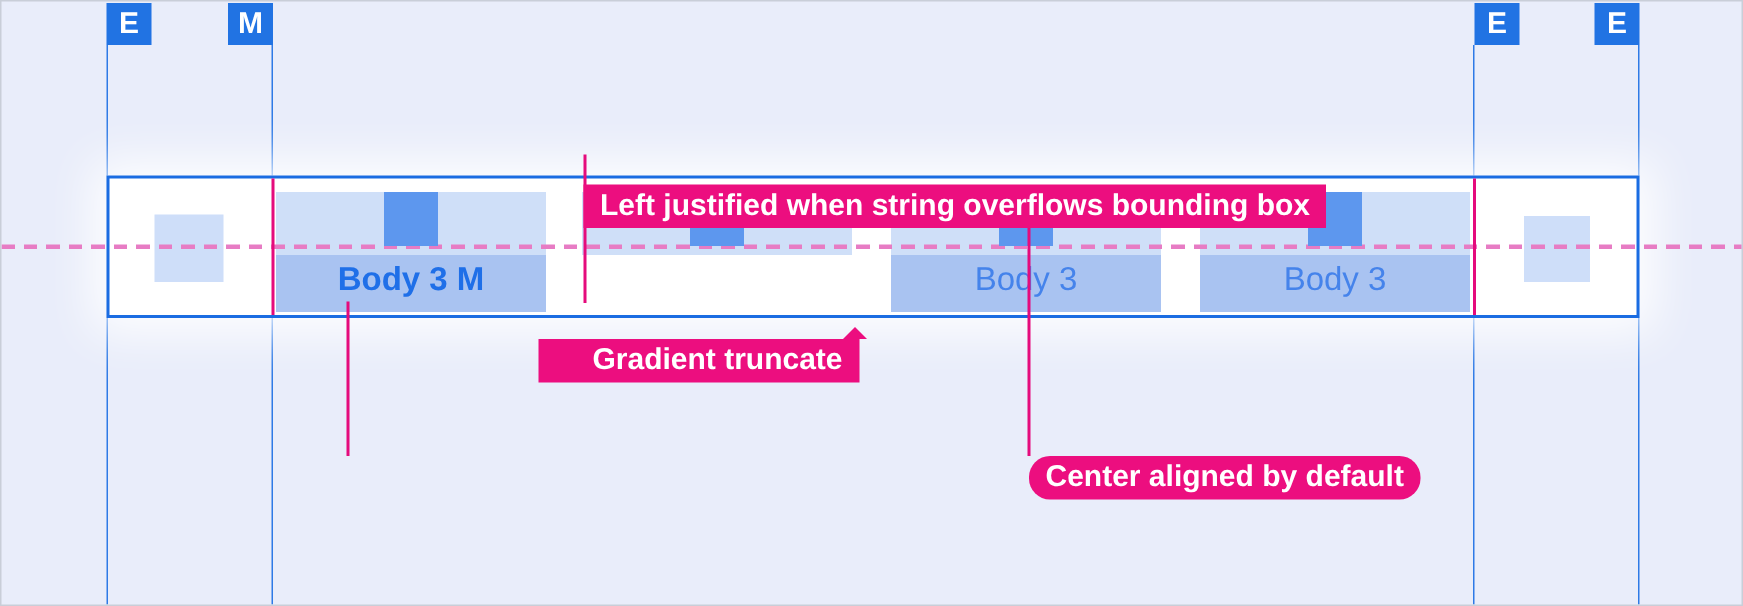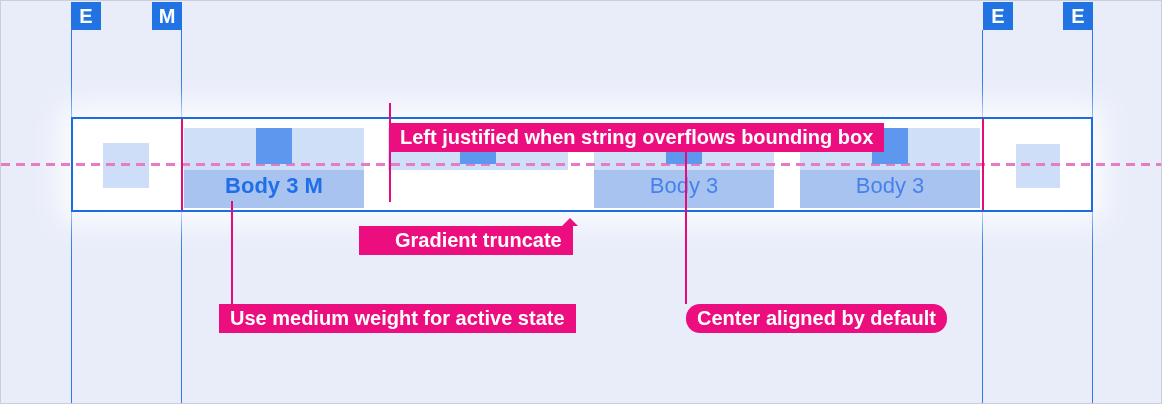--- a/index.html
+++ b/index.html
@@ -113,21 +113,20 @@
 
   <div class="pinkline ld-leftjust"></div>
   <div class="pinkline ld-medium"></div>
   <div class="pinkline ld-center"></div>
 
   <div class="anno a1">Left justified when string overflows bounding box</div>
   <div class="anno a2">
     <span>Gradient truncate</span>
     <span class="caret"></span>
   </div>
-  <div class="anno a3">Use medium weight for active state</div>
   <div class="anno a4">Center aligned by default</div>
 
   <div class="marker" style="left:70px">E</div>
   <div class="marker" style="left:151px">M</div>
   <div class="marker" style="left:982px">E</div>
   <div class="marker" style="left:1062px">E</div>
 
 </div>
 
 </body></html>

